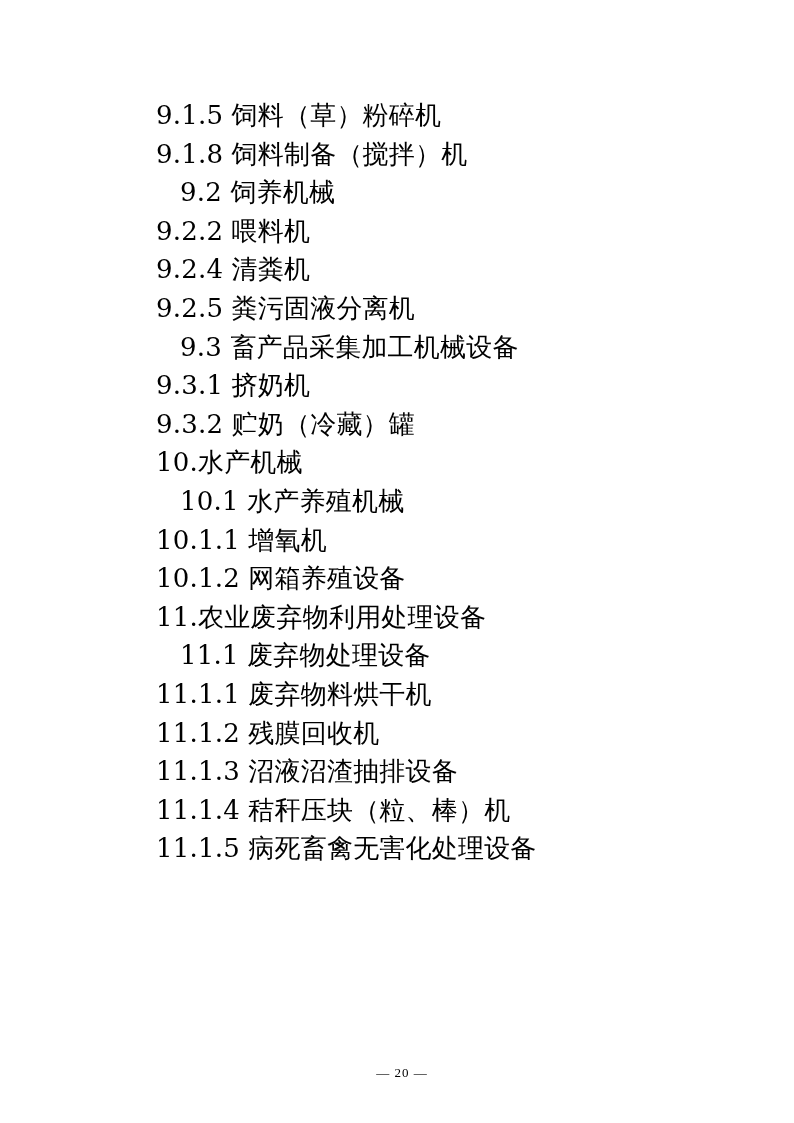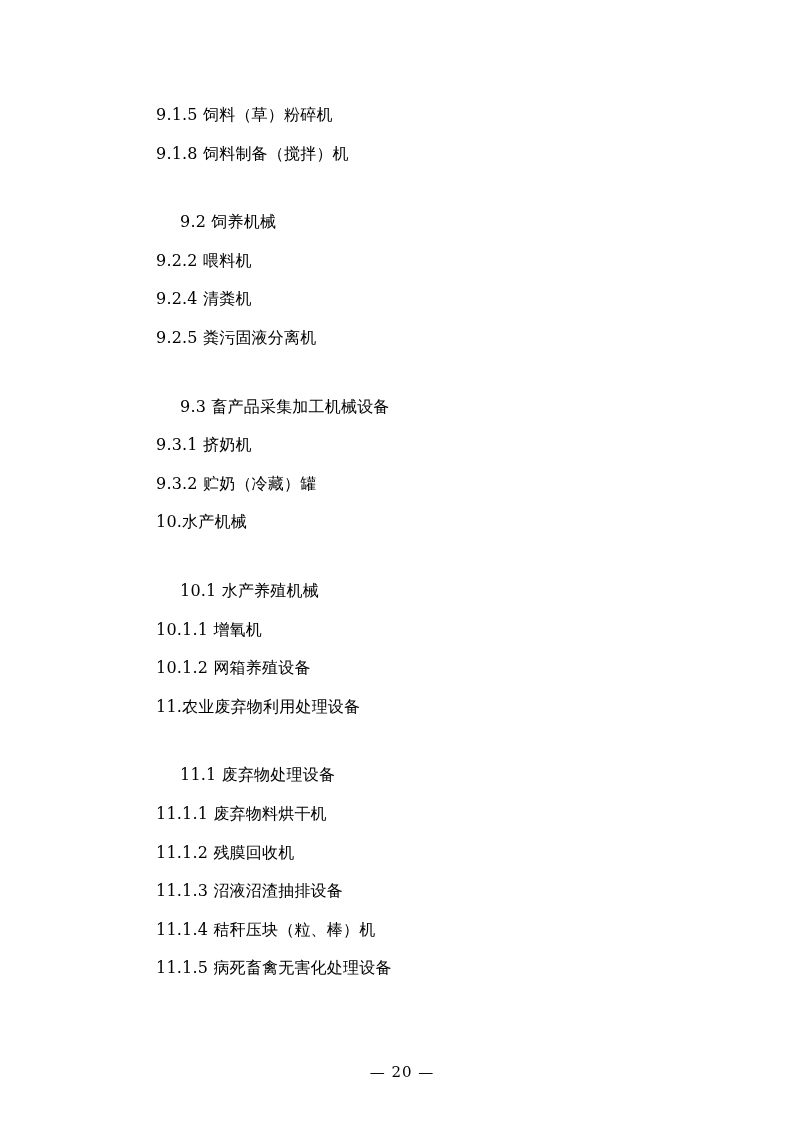--- a/index.html
+++ b/index.html
@@ -21,36 +21,37 @@
     top: 0;
     width: 794px;
     height: 1123px;
     box-sizing: border-box;
     padding: 96px 110px 0 110px;
   }
   .content {
     margin-top: 0;
   }
   .line {
-    font-size: 16px;
+    font-size: 26px;
     line-height: 38.6px;
     white-space: pre;
     letter-spacing: 0.2px;
   }
   .lvl0 { padding-left: 46px; }
-  .lvl1 { padding-left: 70px; margin-top: 30px; }
+  .lvl1 { padding-left: 70px; }
   .footer {
     position: absolute;
     left: 0;
     right: 0;
     bottom: 42px;
     text-align: center;
-    font-size: 15px;
+    font-size: 13px;
     letter-spacing: 1px;
     padding-left: 10px;
+    font-family: Liberation Serif, serif;
   }
 </style>
 </head>
 <body>
 
 <div class="page">
   <div class="content" id="content">
       <div class="line lvl0">9.1.5 饲料（草）粉碎机</div>
       <div class="line lvl0">9.1.8 饲料制备（搅拌）机</div>
       <div class="line lvl1">9.2 饲养机械</div>

